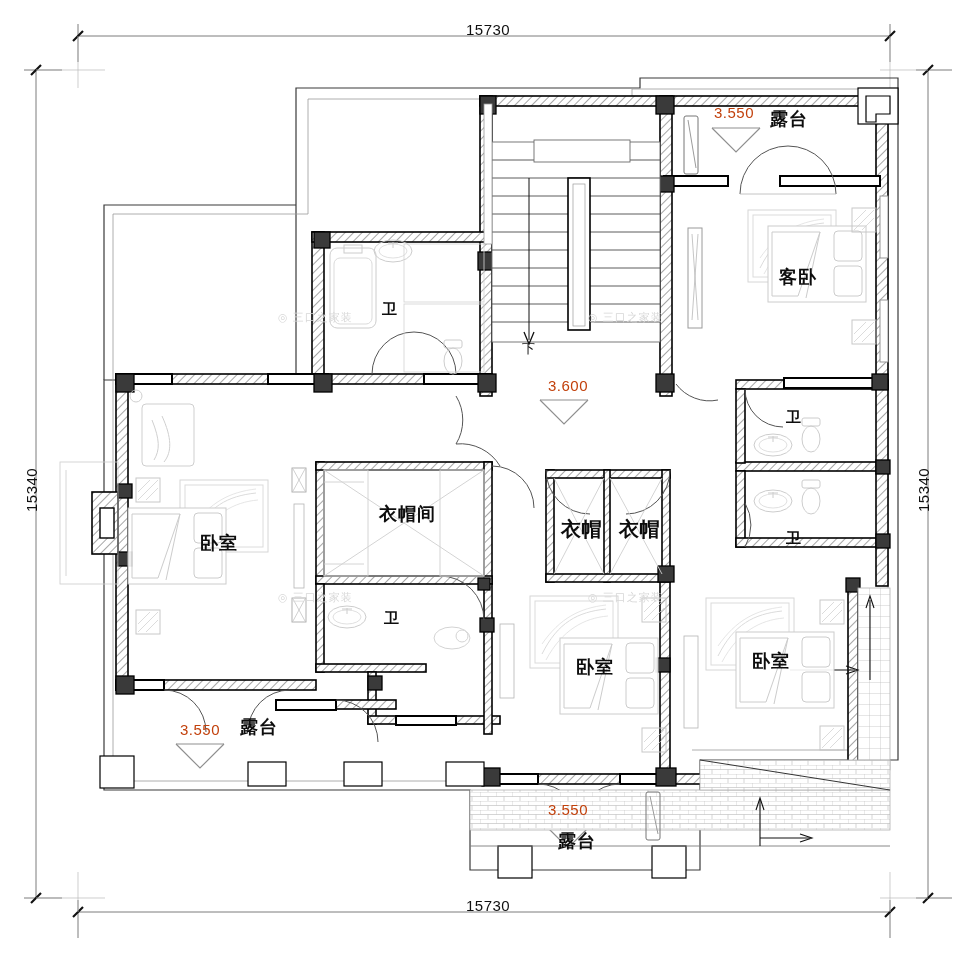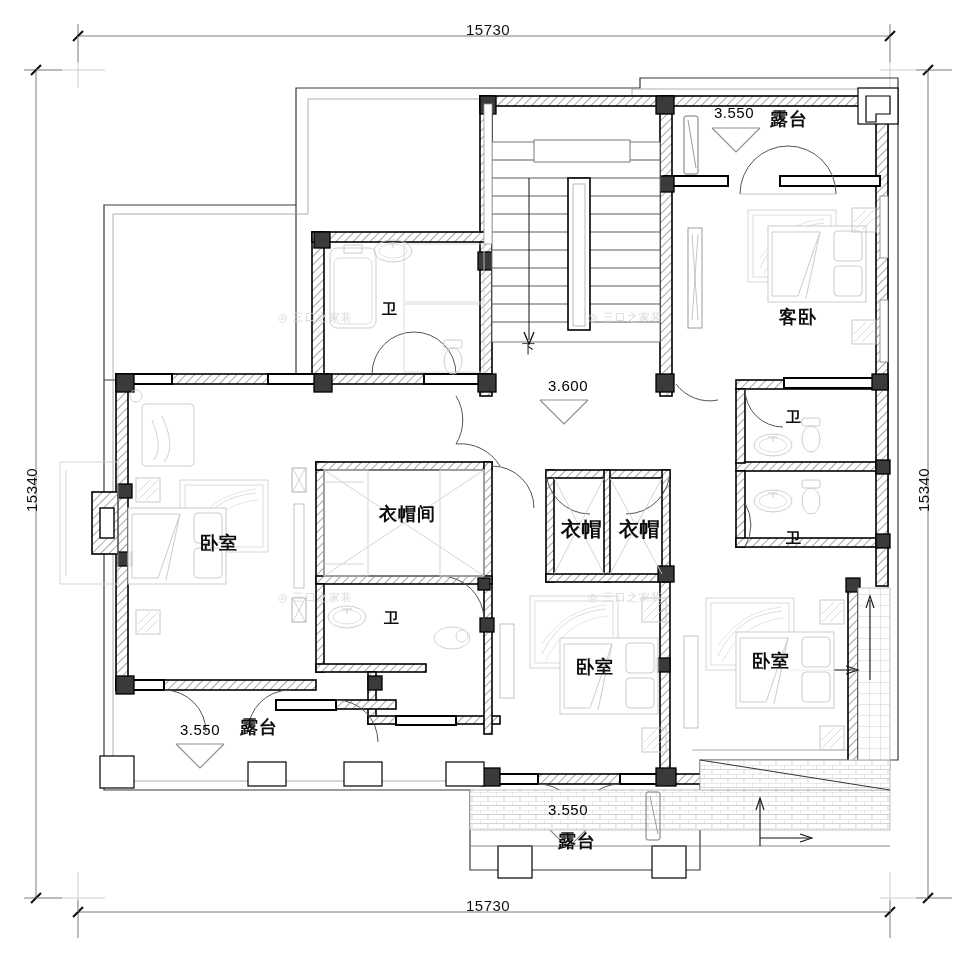--- a/index.html
+++ b/index.html
@@ -46,21 +46,21 @@
     letter-spacing: 0.5px;
     color: #0d0d0d;
   }
   .wc-label {
     font-size: 15px;
     font-weight: 600;
     color: #0d0d0d;
   }
   .elev-text {
     font-size: 15px;
-    color: #000000;
+    color: #c2410c;
     font-weight: 400;
     letter-spacing: 0.5px;
   }
   .dim-text {
     font-size: 15px;
     color: #111111;
     letter-spacing: 0.5px;
   }
   .dim-text-v {
     font-size: 15px;
@@ -481,21 +481,21 @@
   <div class="lbl dim-text-v" style="left:916px; top:512px;">15340</div>
 
   <div class="lbl elev-text" style="left:714px; top:105px;">3.550</div>
   <div class="lbl elev-text" style="left:548px; top:378px;">3.600</div>
   <div class="lbl elev-text" style="left:180px; top:722px;">3.550</div>
   <div class="lbl elev-text" style="left:548px; top:802px;">3.550</div>
 
   <div class="lbl down-text" style="left:522px; top:342px;">下</div>
 
   <div class="lbl room-label" style="left:770px; top:110px;">露台</div>
-  <div class="lbl room-label" style="left:779px; top:268px;margin-top:40px;">客卧</div>
+  <div class="lbl room-label" style="left:779px; top:268px;">客卧</div>
   <div class="lbl wc-label" style="left:382px; top:301px;">卫</div>
   <div class="lbl wc-label" style="left:786px; top:409px;">卫</div>
   <div class="lbl wc-label" style="left:786px; top:530px;">卫</div>
   <div class="lbl room-label" style="left:200px; top:534px;">卧室</div>
   <div class="lbl room-label" style="left:379px; top:505px;text-align:center;">衣帽间</div>
   <div class="lbl room-label-sm" style="left:561px; top:519px;">衣帽</div>
   <div class="lbl room-label-sm" style="left:619px; top:519px;">衣帽</div>
   <div class="lbl wc-label" style="left:384px; top:610px;">卫</div>
   <div class="lbl room-label" style="left:576px; top:658px;">卧室</div>
   <div class="lbl room-label" style="left:752px; top:652px;">卧室</div>

